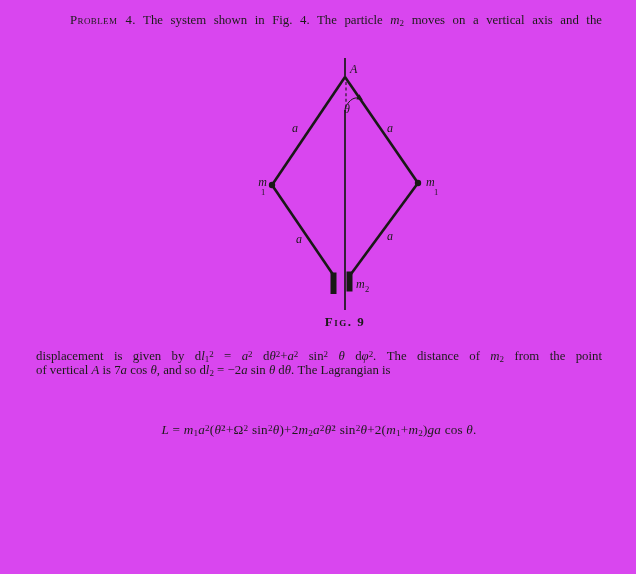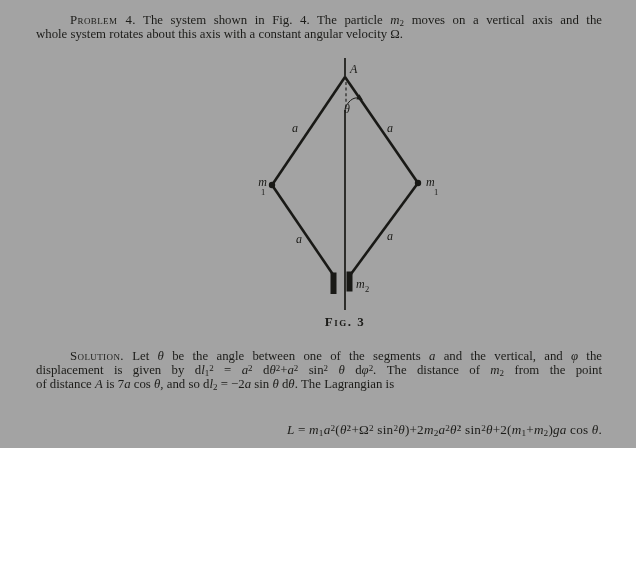--- a/index.html
+++ b/index.html
@@ -1,54 +1,53 @@
 <!DOCTYPE html>
 <html><head>
 <meta charset="utf-8">
 <style>
   html,body{margin:0;padding:0;}
   body{width:636px;height:574px;overflow:hidden;}
   .page{
-    position:relative;width:636px;height:448px;
-    background:#a3a3a3;
+    position:relative;width:636px;height:574px;
+    background:#d946ef;
     color:#1c1c19;
     font-family:"Liberation Serif", serif;
   }
   .para{position:absolute;left:36px;width:566px;font-size:12.8px;}
   .tline{line-height:13.9px;min-height:13.9px;}
   .jl{text-align:justify;text-align-last:justify;}
   .indent{text-indent:34px;}
   .it{font-style:italic;}
   .sc{font-variant:small-caps;letter-spacing:.4px;}
   .sb{vertical-align:-0.22em;font-size:.7em;line-height:0;}
   .sp{vertical-align:.38em;font-size:.7em;line-height:0;}
   .caption{
     position:absolute;top:314px;left:275px;width:140px;
     text-align:center;font-variant:small-caps;font-weight:700;
     font-size:13px;letter-spacing:1.5px;
   }
   .equation{
     position:absolute;top:422px;left:36px;width:566px;
-    text-align:right;font-size:13.2px;letter-spacing:.2px;
+    text-align:center;font-size:13.2px;letter-spacing:.2px;
   }
   svg.figure{position:absolute;left:0;top:0;}
   svg .stroke{stroke:#191916;fill:none;}
   svg .fill{fill:#191916;stroke:none;}
   svg text{font-family:"Liberation Serif", serif;fill:#191916;}
   svg .lbl{font-style:italic;font-size:12px;}
   svg .small{font-size:8.5px;}
 </style>
 </head>
 <body>
 
 <div class="page">
 
   <div class="para" style="top:14px;">
     <div class="tline jl indent"><span class="sc">Problem 4.</span><span>  The system shown in Fig. 4. The particle </span><span class="it">m</span><span class="sb">2</span><span> moves on a vertical axis and the</span></div>
-    <div class="tline"><span>whole system rotates about this axis with a constant angular velocity Ω.</span></div>
   </div>
 
   <svg class="figure" width="636" height="574" viewBox="0 0 636 574">
     <defs>
       <marker id="ah" markerWidth="7" markerHeight="7" refX="5" refY="3.5" orient="auto">
         <path d="M0,0.5 L6,3.5 L0,6.5 z" fill="#191916"></path>
       </marker>
     </defs>
 
     <line class="stroke" x1="345" y1="58" x2="345" y2="78" stroke-width="1.7"></line>
@@ -80,23 +79,22 @@
     <text class="lbl" x="267" y="186" text-anchor="end">m</text>
     <text class="small" x="261" y="195">1</text>
 
     <text class="lbl" x="426" y="186">m</text>
     <text class="small" x="434" y="195">1</text>
 
     <text class="lbl" x="356" y="288">m</text>
     <text class="small" x="365" y="292">2</text>
   </svg>
 
-  <div class="caption">Fig. 3</div>
+  <div class="caption">Fig. 9</div>
 
   <div class="para" style="top:350px;">
-    <div class="tline jl indent"><span class="sc">Solution.</span><span>  Let </span><span class="it">θ</span><span> be the angle between one of the segments </span><span class="it">a</span><span> and the vertical, and </span><span class="it">φ</span><span> the</span></div>
     <div class="tline jl"><span>displacement is given by d</span><span class="it">l</span><span class="sb">1</span><span class="sp">2</span><span> = </span><span class="it">a</span><span class="sp">2</span><span> d</span><span class="it">θ</span><span class="sp">2</span><span>+</span><span class="it">a</span><span class="sp">2</span><span> sin</span><span class="sp">2</span><span> </span><span class="it">θ</span><span> d</span><span class="it">φ</span><span class="sp">2</span><span>. The distance of </span><span class="it">m</span><span class="sb">2</span><span> from the point</span></div>
-    <div class="tline"><span>of distance </span><span class="it">A</span><span> is 7</span><span class="it">a</span><span> cos </span><span class="it">θ</span><span>, and so d</span><span class="it">l</span><span class="sb">2</span><span> = −2</span><span class="it">a</span><span> sin </span><span class="it">θ</span><span> d</span><span class="it">θ</span><span>. The Lagrangian is</span></div>
+    <div class="tline"><span>of vertical </span><span class="it">A</span><span> is 7</span><span class="it">a</span><span> cos </span><span class="it">θ</span><span>, and so d</span><span class="it">l</span><span class="sb">2</span><span> = −2</span><span class="it">a</span><span> sin </span><span class="it">θ</span><span> d</span><span class="it">θ</span><span>. The Lagrangian is</span></div>
   </div>
 
   <div class="equation"><span class="it">L</span><span> = </span><span class="it">m</span><span class="sb">1</span><span class="it">a</span><span class="sp">2</span><span>(</span><span class="it">θ̇</span><span class="sp">2</span><span>+Ω</span><span class="sp">2</span><span> sin</span><span class="sp">2</span><span class="it">θ</span><span>)+2</span><span class="it">m</span><span class="sb">2</span><span class="it">a</span><span class="sp">2</span><span class="it">θ̇</span><span class="sp">2</span><span> sin</span><span class="sp">2</span><span class="it">θ</span><span>+2(</span><span class="it">m</span><span class="sb">1</span><span>+</span><span class="it">m</span><span class="sb">2</span><span>)</span><span class="it">ga</span><span> cos </span><span class="it">θ</span><span>.</span></div>
 
 </div>
 
 </body></html>

